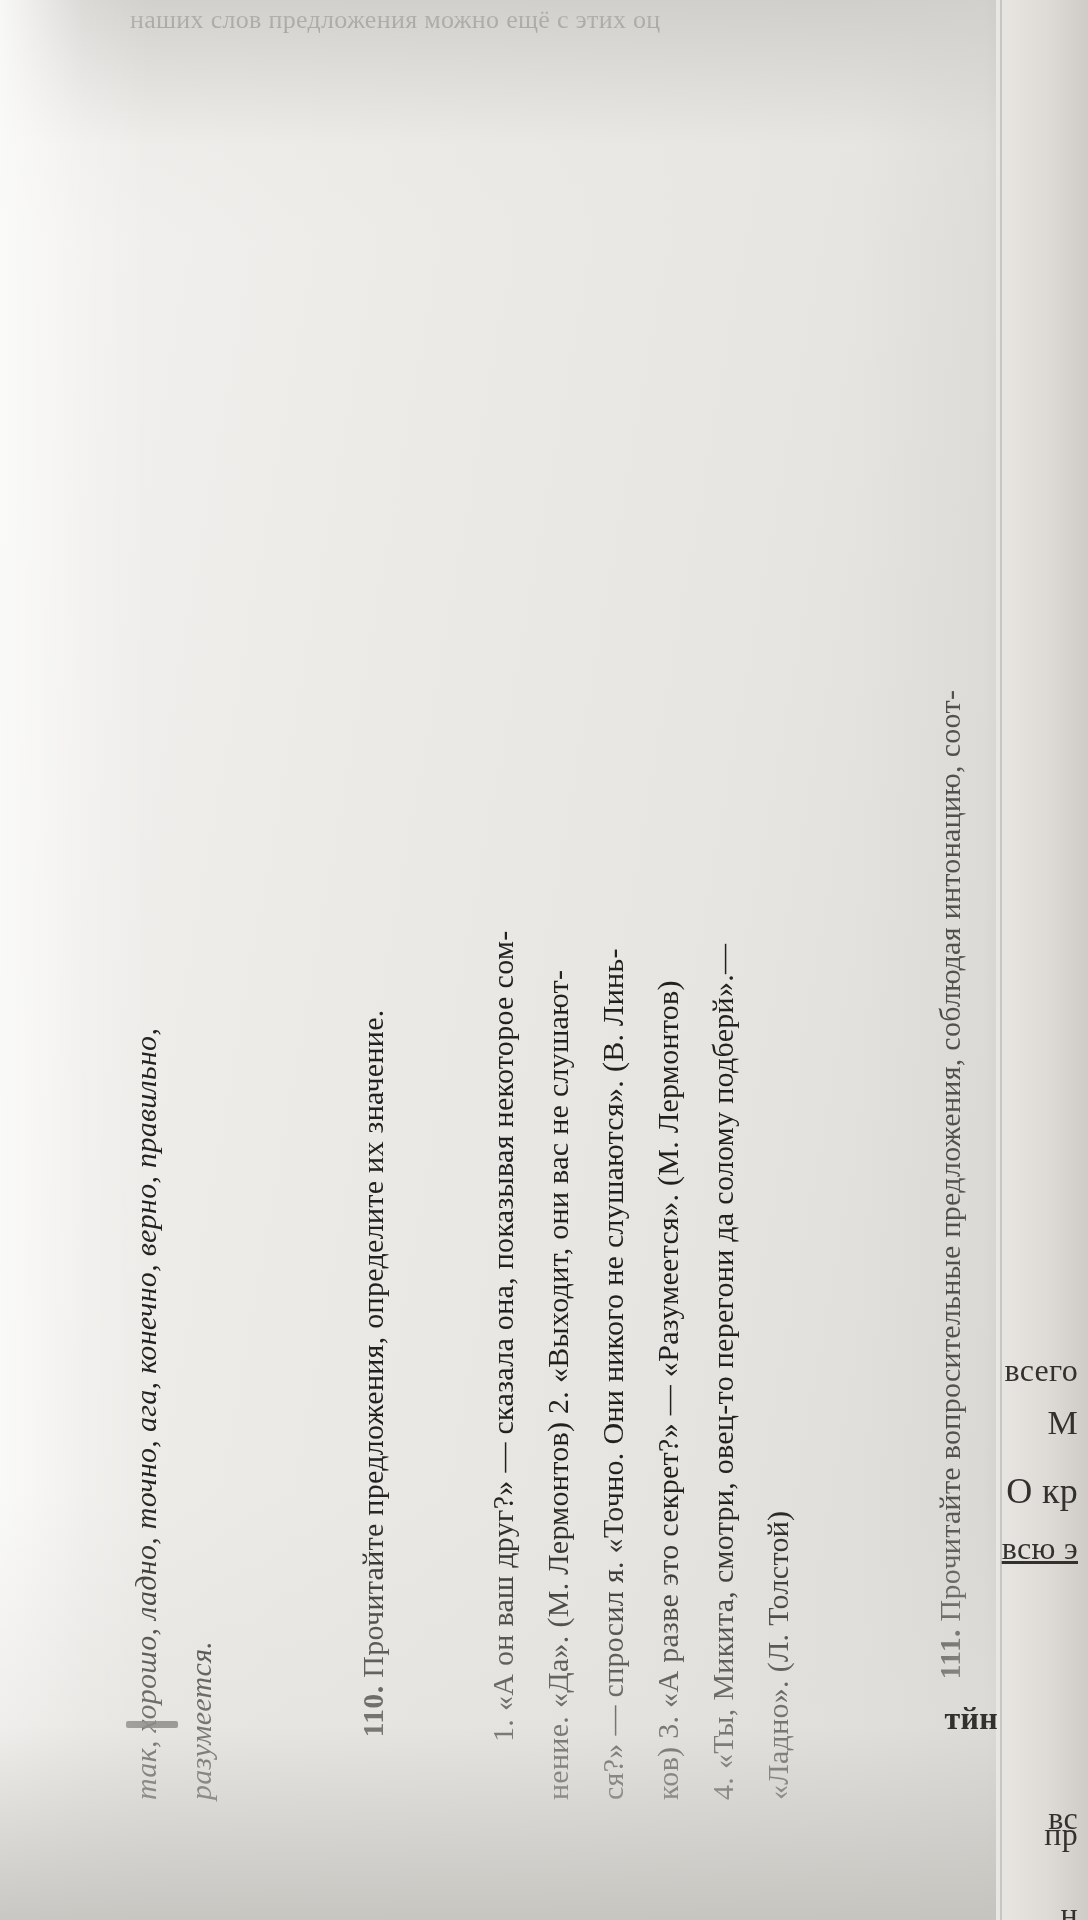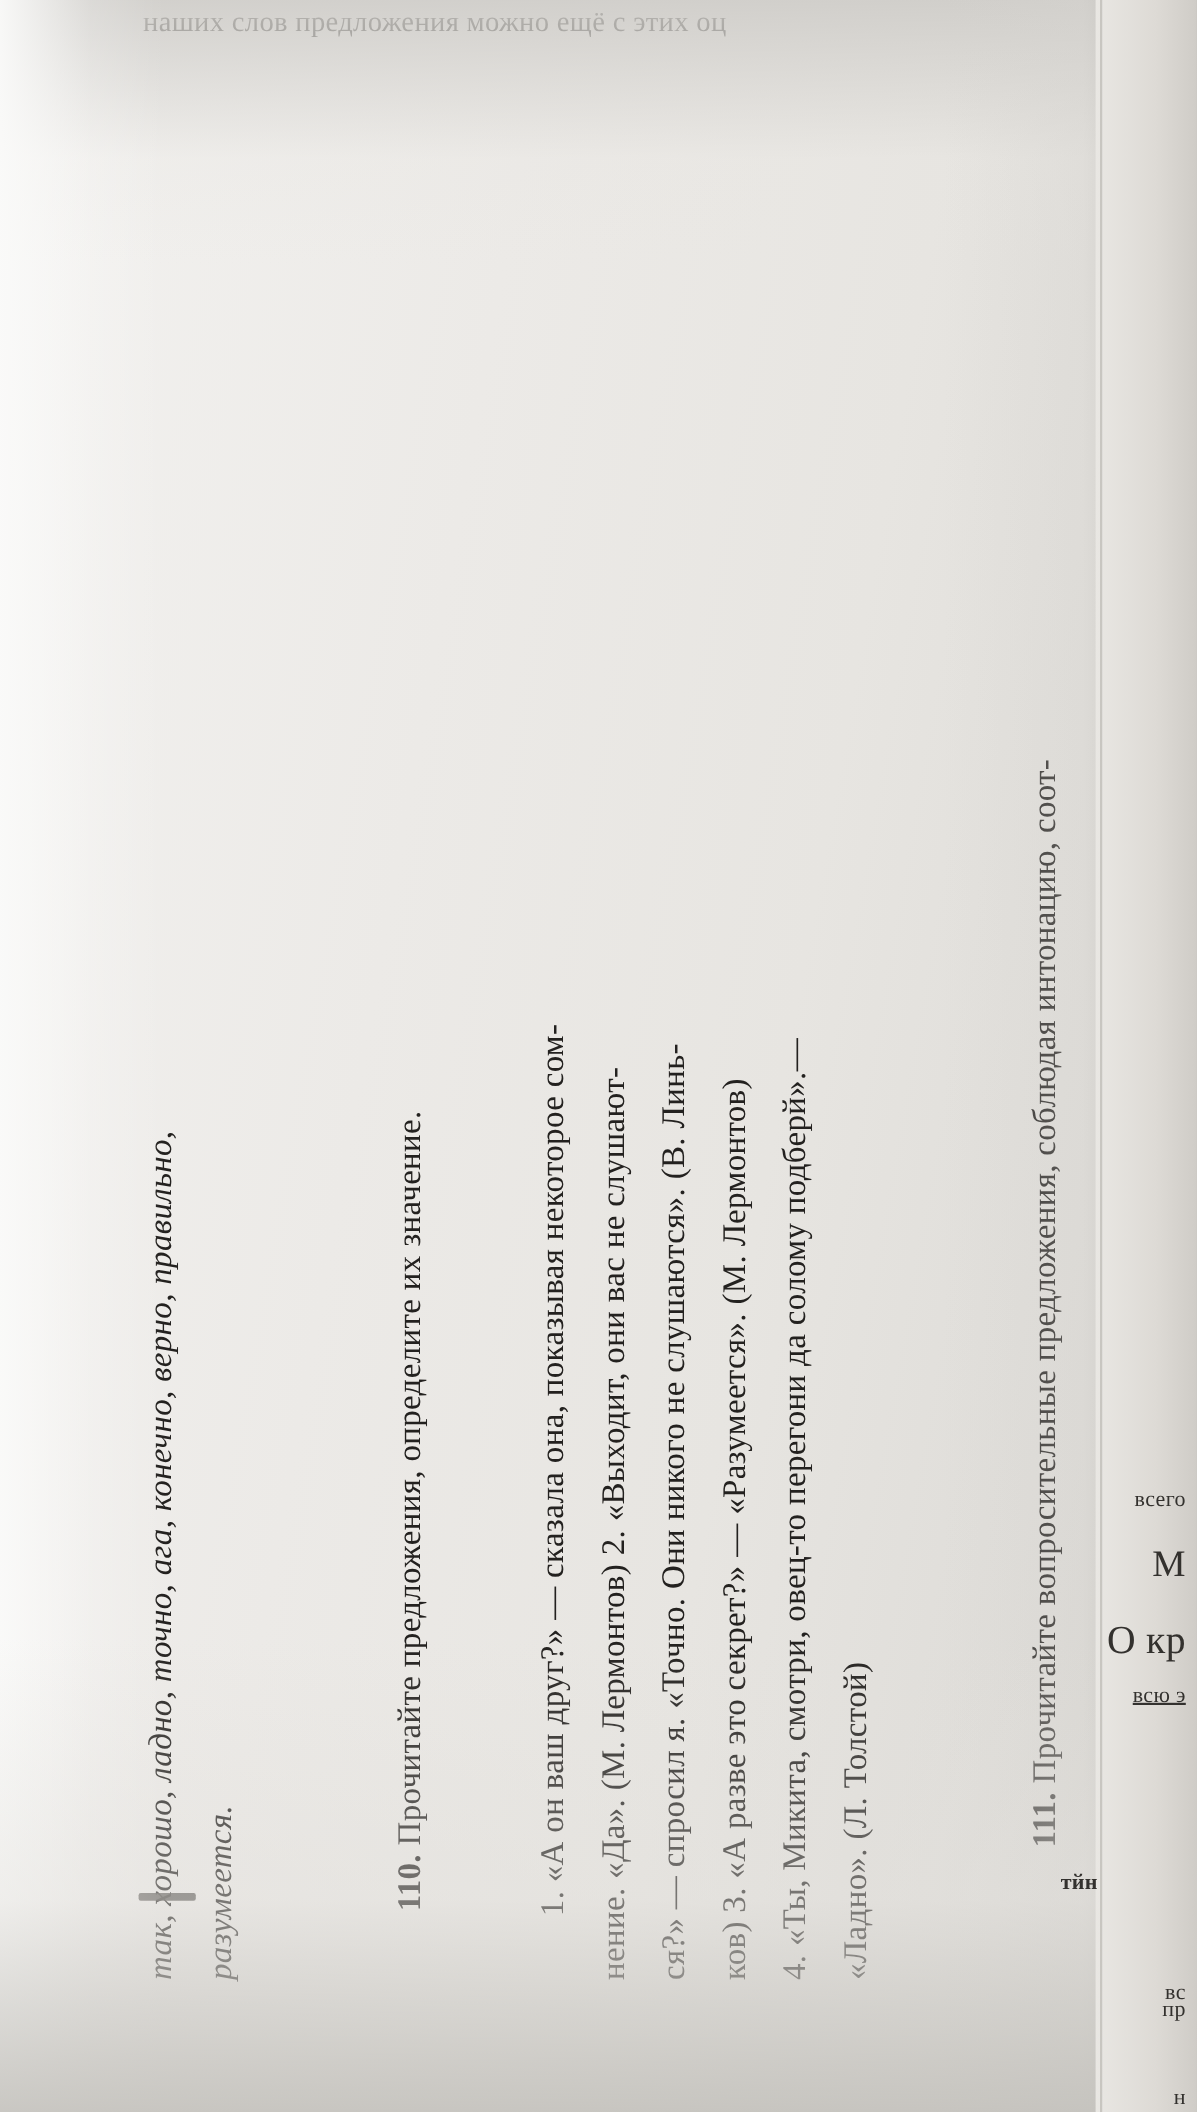--- a/index.html
+++ b/index.html
@@ -118,21 +118,21 @@
     white-space: pre;
     letter-spacing: 1px;
     pointer-events: none;
   }
 
   
   .edge-frag {
     position: absolute;
     right: 10px;
     color: #33312e;
-    font-size: 20px;
+    font-size: 32px;
     white-space: pre;
     letter-spacing: 0.3px;
   }
 
   .top-clip {
     position: absolute;
     left: 0;
     top: 0;
     width: 1088px;
     height: 34px;

